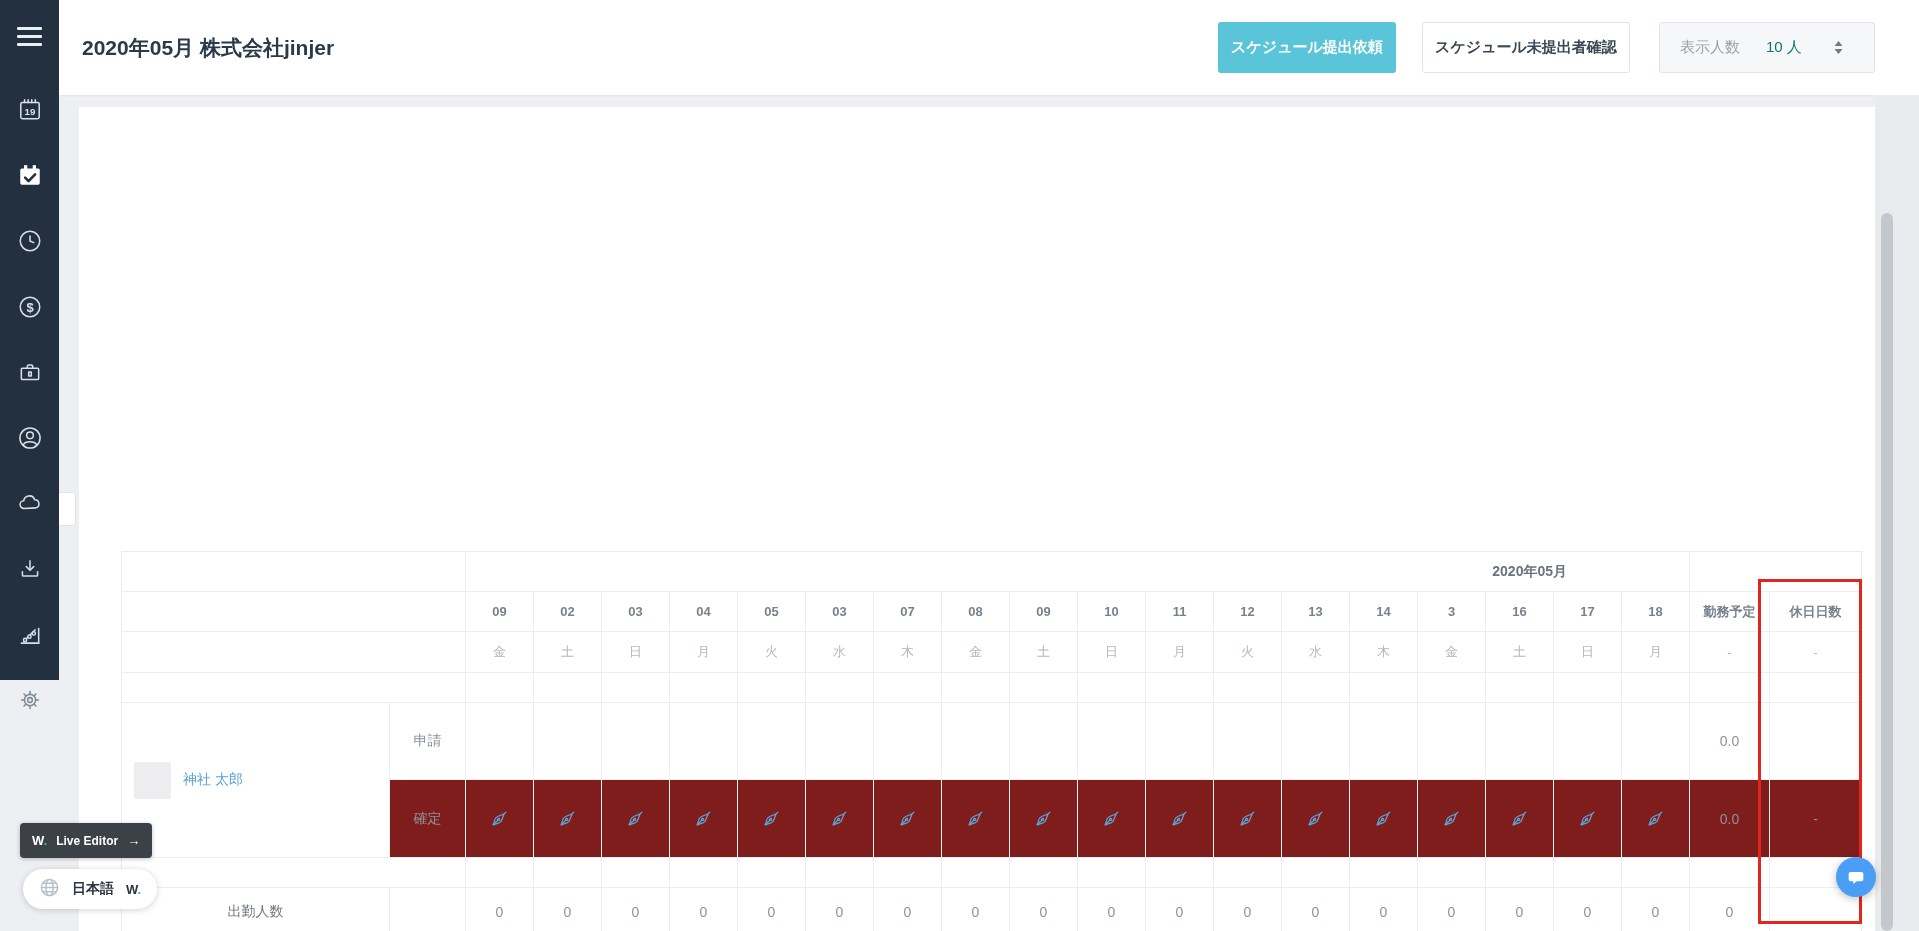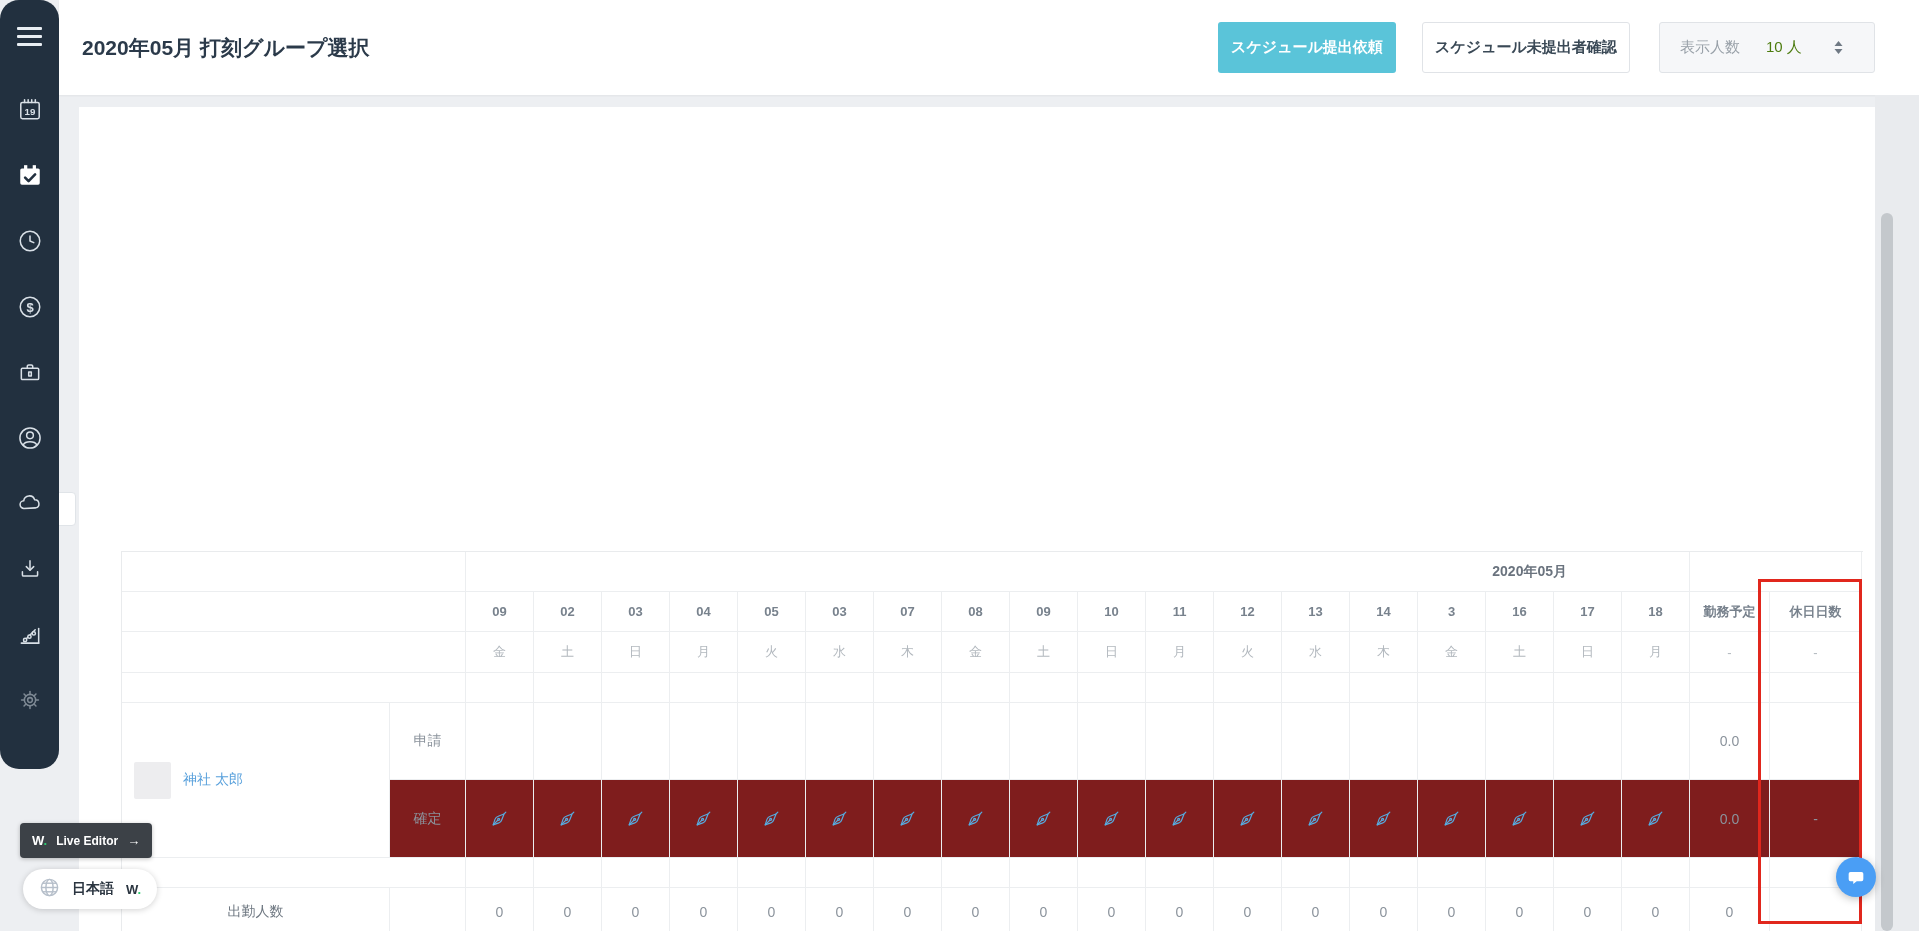--- a/index.html
+++ b/index.html
@@ -1,37 +1,37 @@
 <!DOCTYPE html>
 <html><head>
 <meta charset="utf-8">
 <style>
   * { margin:0; padding:0; box-sizing:border-box; }
   html,body { width:1919px; height:931px; }
   body { font-family:"Liberation Sans","DejaVu Sans",sans-serif; }
   #app { position:relative; width:1919px; height:931px; background:#edeff2; overflow:hidden; }
 
   
-  .sidebar { position:absolute; left:0; top:0; width:59px; height:769px; background:#22303f; z-index:4;border-radius:19px; }
+  .sidebar { position:absolute; left:0; top:0; width:59px; height:680px; background:#22303f; z-index:4; }
   .hamburger { position:absolute; left:17px; top:27px; width:25px; height:19px; display:flex; flex-direction:column; justify-content:space-between; cursor:pointer; }
   .hamburger span { display:block; height:3px; background:#e9eef3; border-radius:1px; }
   .side-icon { position:absolute; left:50%; transform:translate(-50%,-50%); width:26px; height:26px; display:flex; align-items:center; justify-content:center; cursor:pointer; }
   .side-icon svg { stroke:#d9e0e7; fill:none; stroke-width:1.4; stroke-linecap:round; stroke-linejoin:round; }
   .side-icon.active svg { stroke:#ffffff; }
   .side-icon.dim svg { stroke:#7e8994; }
 
   
   .topbar { position:absolute; left:59px; top:0; width:1860px; height:95px; background:#ffffff; box-shadow:0 1px 2px rgba(0,0,0,.05); z-index:2; }
   .page-title { position:absolute; left:23px; top:34px; font-size:21px; font-weight:bold; color:#2b3a4a; }
   .btn { position:absolute; display:flex; align-items:center; justify-content:center; font-size:15px; font-weight:bold; border-radius:3px; cursor:pointer; }
   .btn-cyan { left:1159px; top:22px; width:178px; height:51px; background:#5ac4d9; color:#ffffff; }
   .btn-white { left:1363px; top:22px; width:208px; height:51px; background:#ffffff; border:1px solid #e0e3e7; color:#3a4956; }
   .count-box { position:absolute; left:1600px; top:22px; width:216px; height:51px; background:#f6f7f9; border:1px solid #e0e3e7; border-radius:3px; display:flex; align-items:center; padding:0 30px 0 20px; cursor:pointer; }
   .count-box .cb-label { font-size:15px; color:#98a0a8; }
-  .count-box .cb-value { font-size:15px; color:#4d7c0f; margin-left:26px; }
+  .count-box .cb-value { font-size:15px; color:#0f766e; margin-left:26px; }
   .count-box .sort-icon { margin-left:auto; }
 
   
   .panel { position:absolute; left:79px; top:107px; width:1796px; height:824px; background:#ffffff; z-index:1; }
 
   
   .fgroup { position:absolute; top:119px; height:56px; display:flex; border:1px solid #e2e5e9; border-radius:3px; overflow:hidden; }
   .fgroup .flabel { background:#f2f4f6; display:flex; align-items:center; justify-content:center; gap:8px; font-size:15px; font-weight:bold; color:#3c4b5b; border-right:1px solid #e2e5e9; }
   .fgroup .fvalue { background:#f8f9fb; display:flex; align-items:center; font-size:15px; color:#8f97a0; padding:0 14px 0 16px; cursor:pointer; }
   .fvalue .spacer { flex:1; }
@@ -95,21 +95,21 @@
   .chat-btn { position:absolute; left:1836px; top:857px; width:40px; height:40px; border-radius:50%; background:#4a9ef5; display:flex; align-items:center; justify-content:center; z-index:7; cursor:pointer; box-shadow:0 2px 8px rgba(0,0,0,.25); }
 
   .sort-icon svg { display:block; }
 </style>
 </head>
 <body>
 
 <div id="app">
 
   <div class="topbar">
-    <div class="page-title">2020年05月 打刻グループ選択</div>
+    <div class="page-title">2020年05月 株式会社jinjer</div>
     <div class="btn btn-white">スケジュール未提出者確認</div>
     <div class="btn btn-cyan">スケジュール提出依頼</div>
     <div class="count-box">
       <span class="cb-label">表示人数</span>
       <span class="cb-value">10 人</span>
       <span class="sort-icon">
         <svg width="11" height="15" viewBox="0 0 11 15">
             <path d="M5.5 1 L9.5 6 H1.5 Z" fill="#6f7984"></path>
             <path d="M5.5 14 L1.5 9 H9.5 Z" fill="#6f7984"></path>
           </svg>

